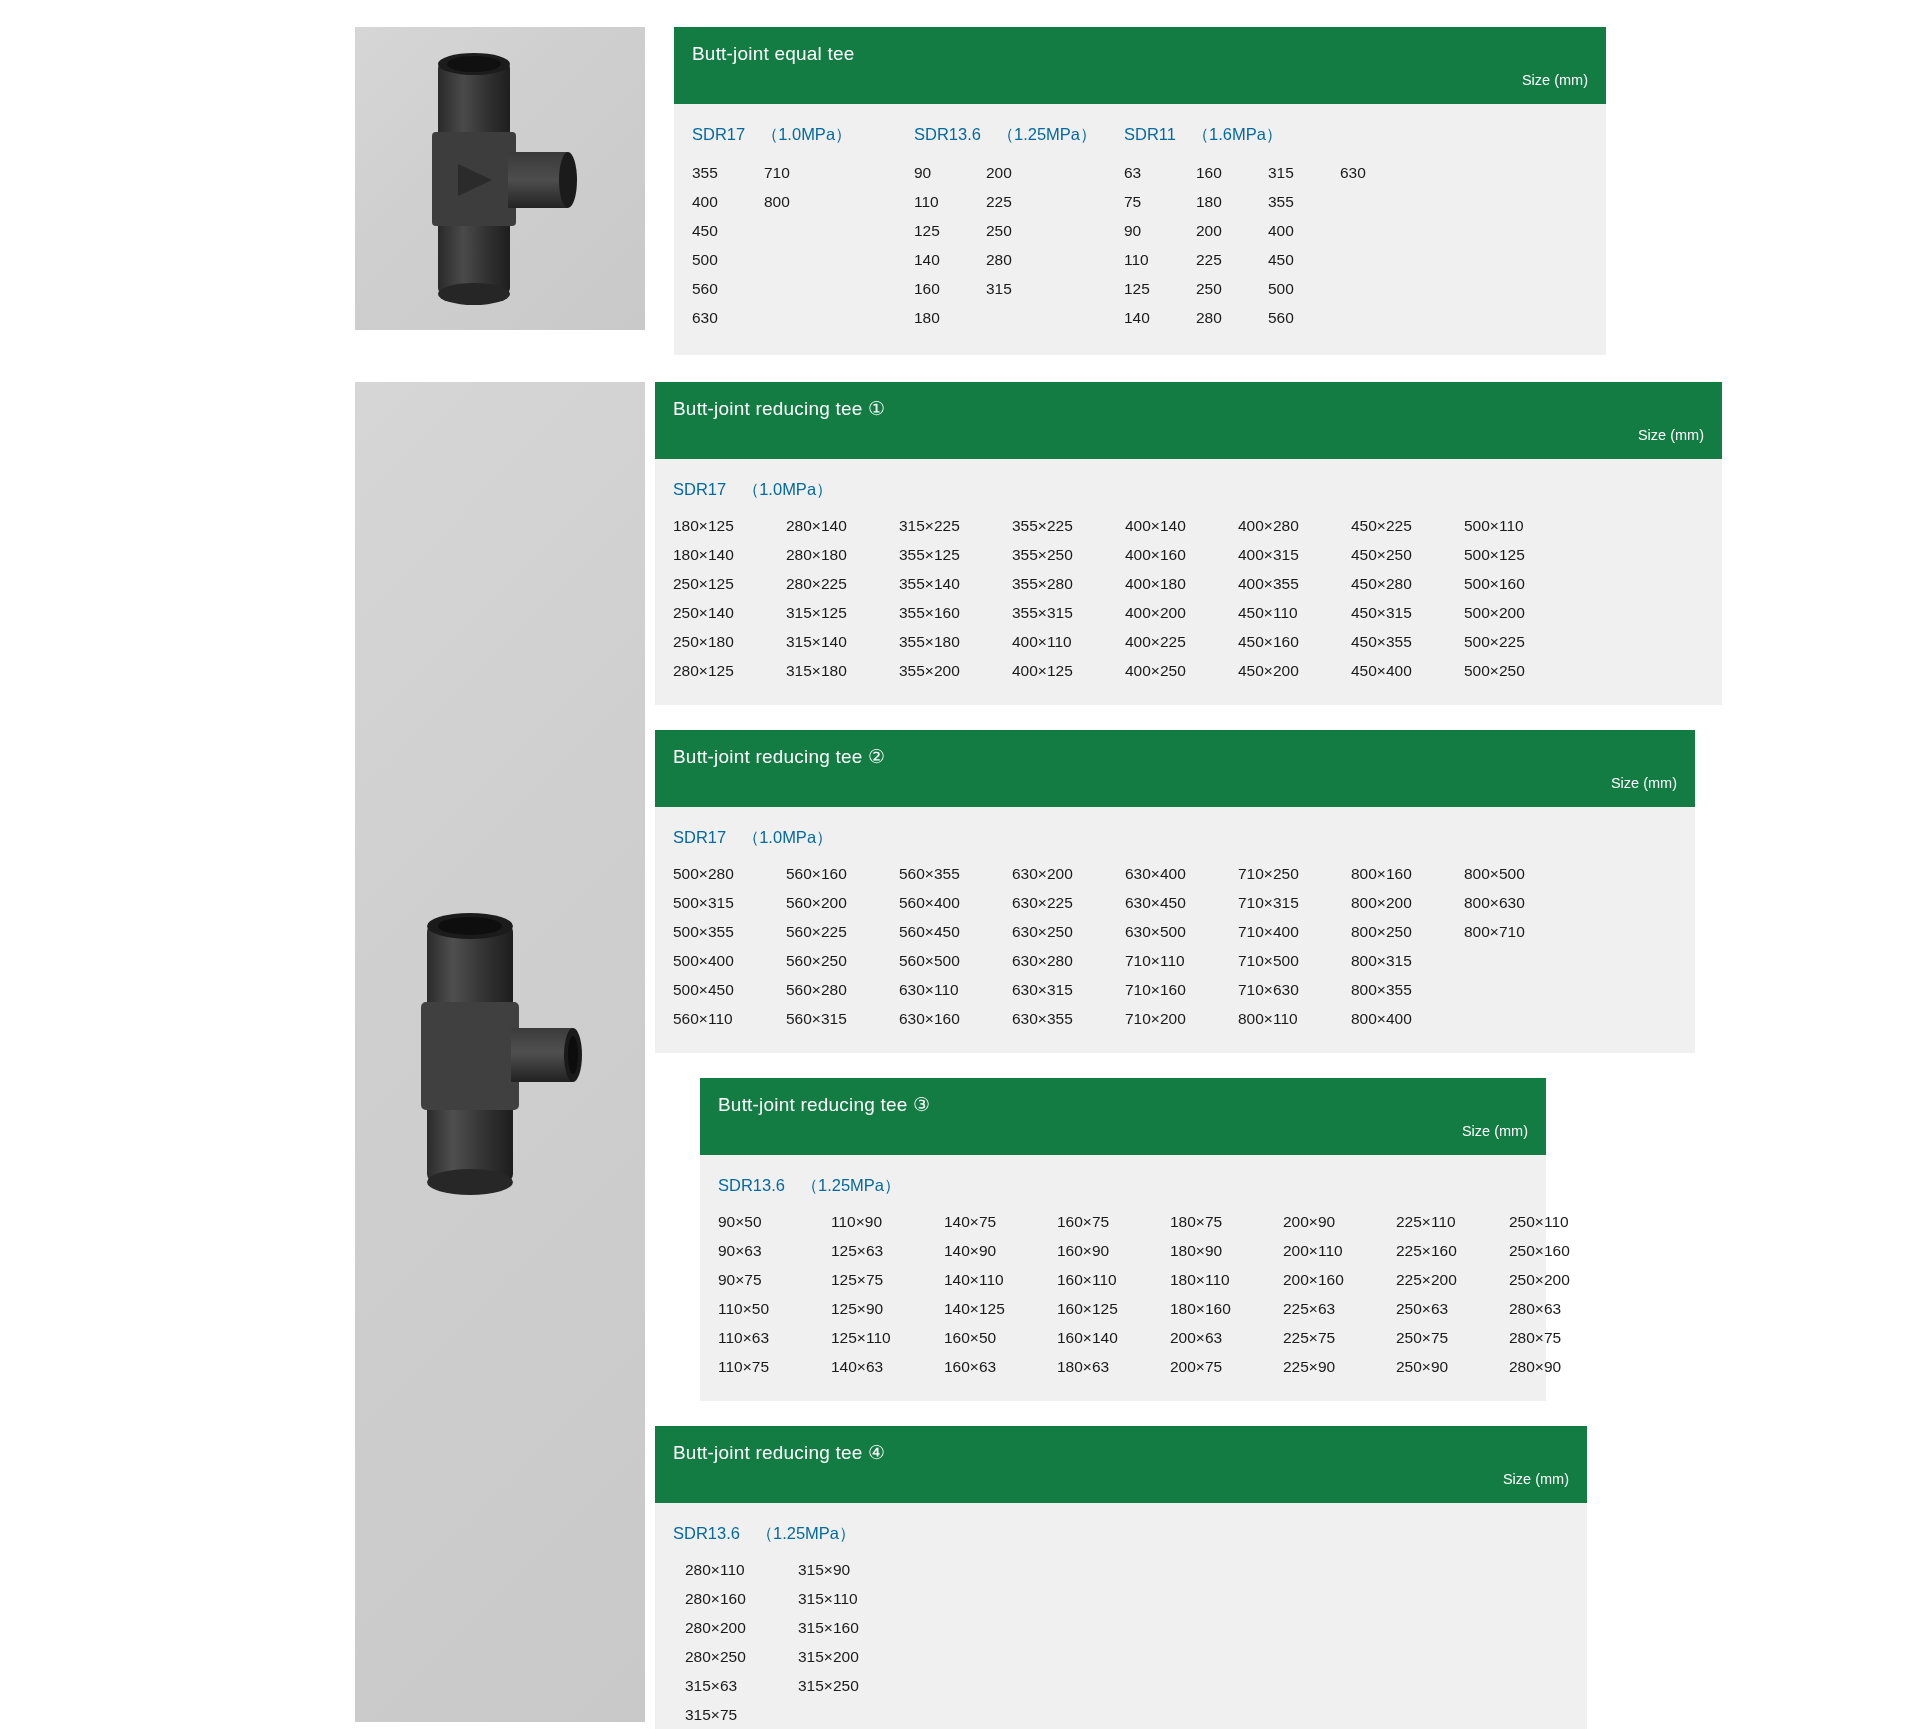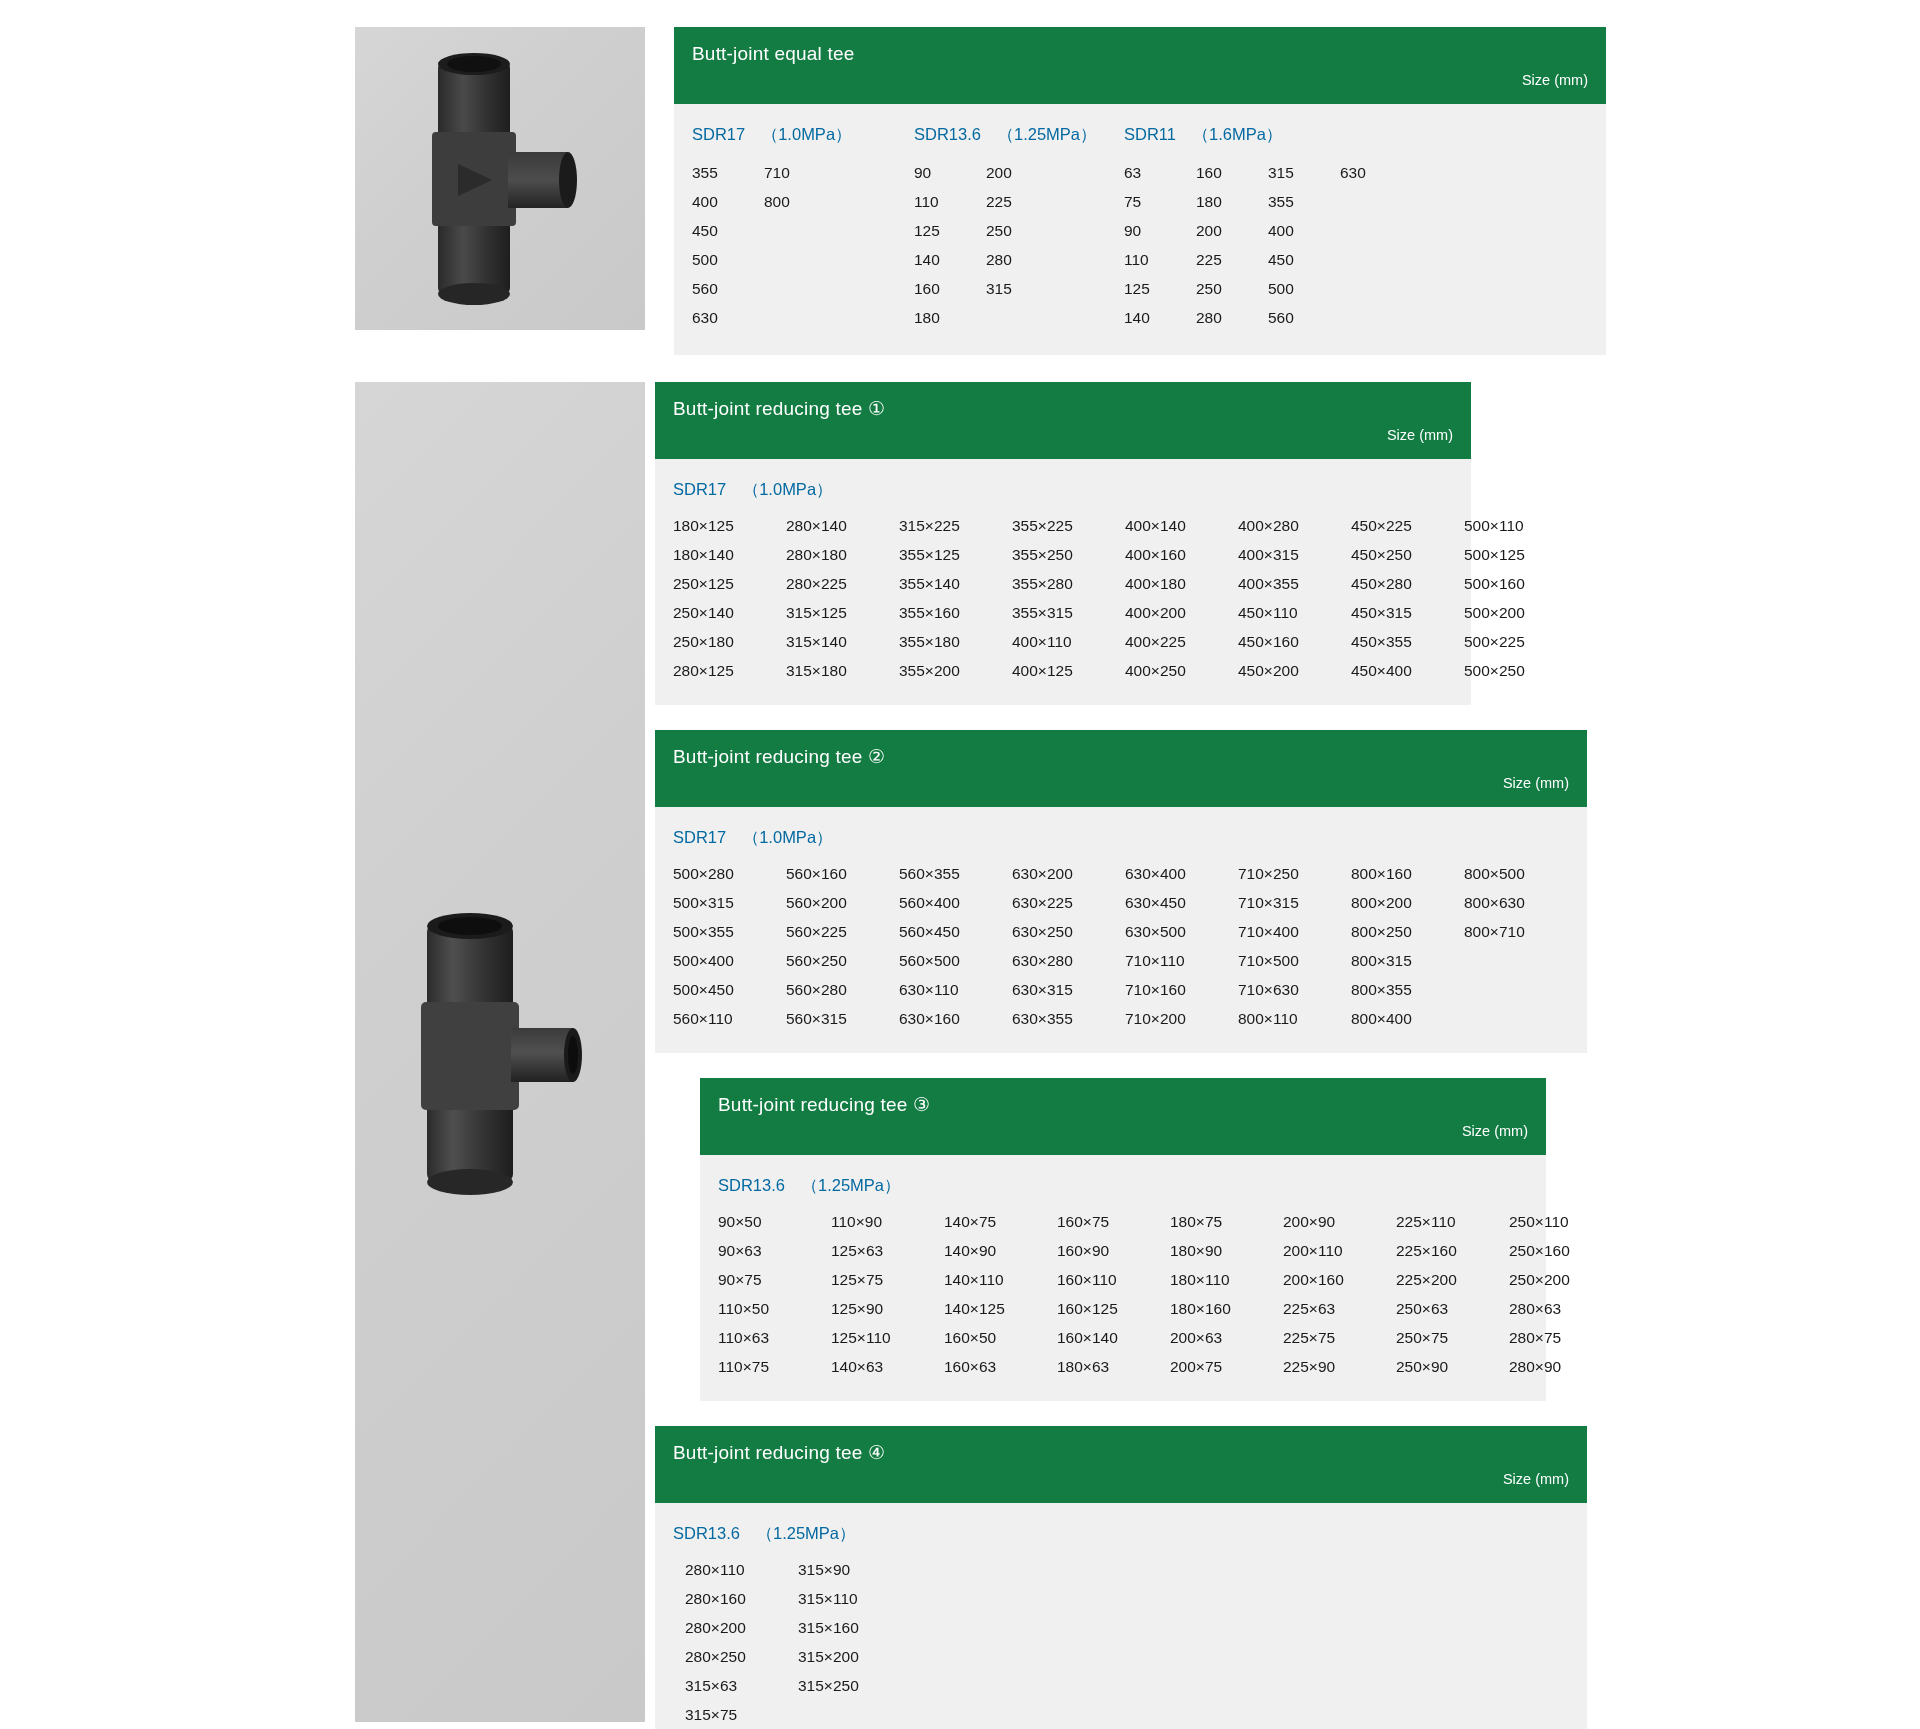--- a/index.html
+++ b/index.html
@@ -201,21 +201,21 @@
       <ellipse cx="75" cy="24" rx="32" ry="9" fill="#0e0e0e"></ellipse>
       <ellipse cx="75" cy="280" rx="43" ry="13" fill="#272727"></ellipse>
       <rect x="26" y="100" width="98" height="108" rx="5" fill="#404040"></rect>
       <rect x="116" y="126" width="62" height="54" fill="url(#r2)"></rect>
       <ellipse cx="178" cy="153" rx="9" ry="27" fill="#1a1a1a"></ellipse>
       <ellipse cx="178" cy="153" rx="5" ry="19" fill="#0d0d0d"></ellipse>
     </svg>
   </div>
 </div>
 
-<div class="block" style="left:655px; top:382px; width:816px;border-radius:21px;">
+<div class="block" style="left:655px; top:382px; width:1067px;border-radius:21px;">
   <div class="hdr">
     <div class="hdr-title">Butt-joint reducing tee ①</div>
     <div class="hdr-sub">Size (mm)</div>
   </div>
   <div class="tbl-body" style="padding-top:16px;padding-bottom:20px;">
     <div class="sdr-label" style="margin-bottom:8px;">SDR17 （1.0MPa）</div>
     <div style="display:grid;grid-template-columns:repeat(8,113px);">
       <div class="subcol">
         <div class="cell">180×125</div>
         <div class="cell">180×140</div>
@@ -277,21 +277,21 @@
         <div class="cell">500×125</div>
         <div class="cell">500×160</div>
         <div class="cell">500×200</div>
         <div class="cell">500×225</div>
         <div class="cell">500×250</div>
       </div>
     </div>
   </div>
 </div>
 
-<div class="block" style="left:655px; top:730px; width:932px;">
+<div class="block" style="left:655px; top:730px; width:1040px;">
   <div class="hdr">
     <div class="hdr-title">Butt-joint reducing tee ②</div>
     <div class="hdr-sub">Size (mm)</div>
   </div>
   <div class="tbl-body" style="padding-top:16px;padding-bottom:20px;">
     <div class="sdr-label" style="margin-bottom:8px;">SDR17 （1.0MPa）</div>
     <div style="display:grid;grid-template-columns:repeat(8,113px);">
       <div class="subcol">
         <div class="cell">500×280</div>
         <div class="cell">500×315</div>

